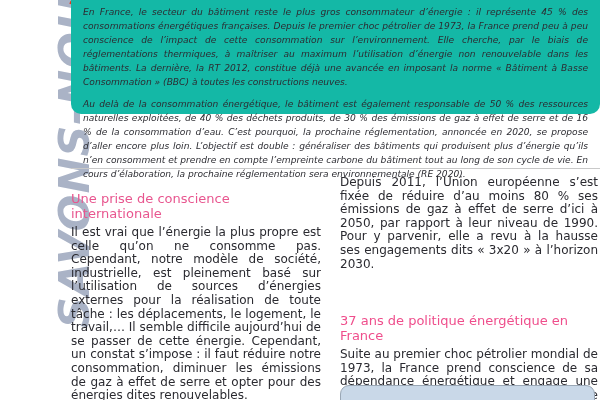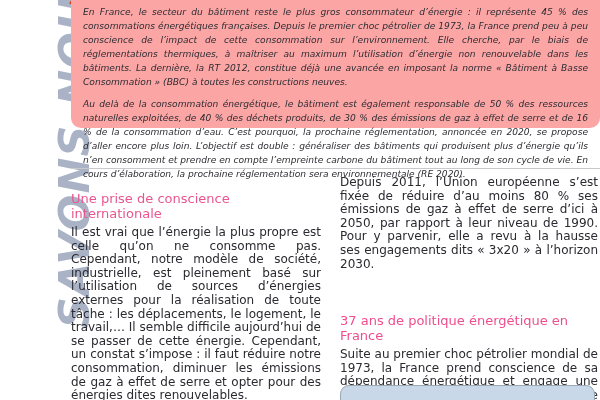--- a/index.html
+++ b/index.html
@@ -46,22 +46,22 @@
     white-space: nowrap;
     line-height: 1;
   }
 
   
   .intro-box {
     position: absolute;
     left: 71px;
     top: 0px;
     width: 529px;
-    height: 128px;
-    background: #fca5a5;
+    height: 114px;
+    background: #14b8a6;
     border-radius: 0 0 10px 10px;
     box-sizing: border-box;
     padding: 5px 12px 6px 12px;
   }
   .intro-box p {
     margin: 0 0 7px 0;
     font-family: "DejaVu Sans", "Liberation Sans", sans-serif;
     font-style: italic;
     font-size: 9.1px;
     line-height: 14.1px;

